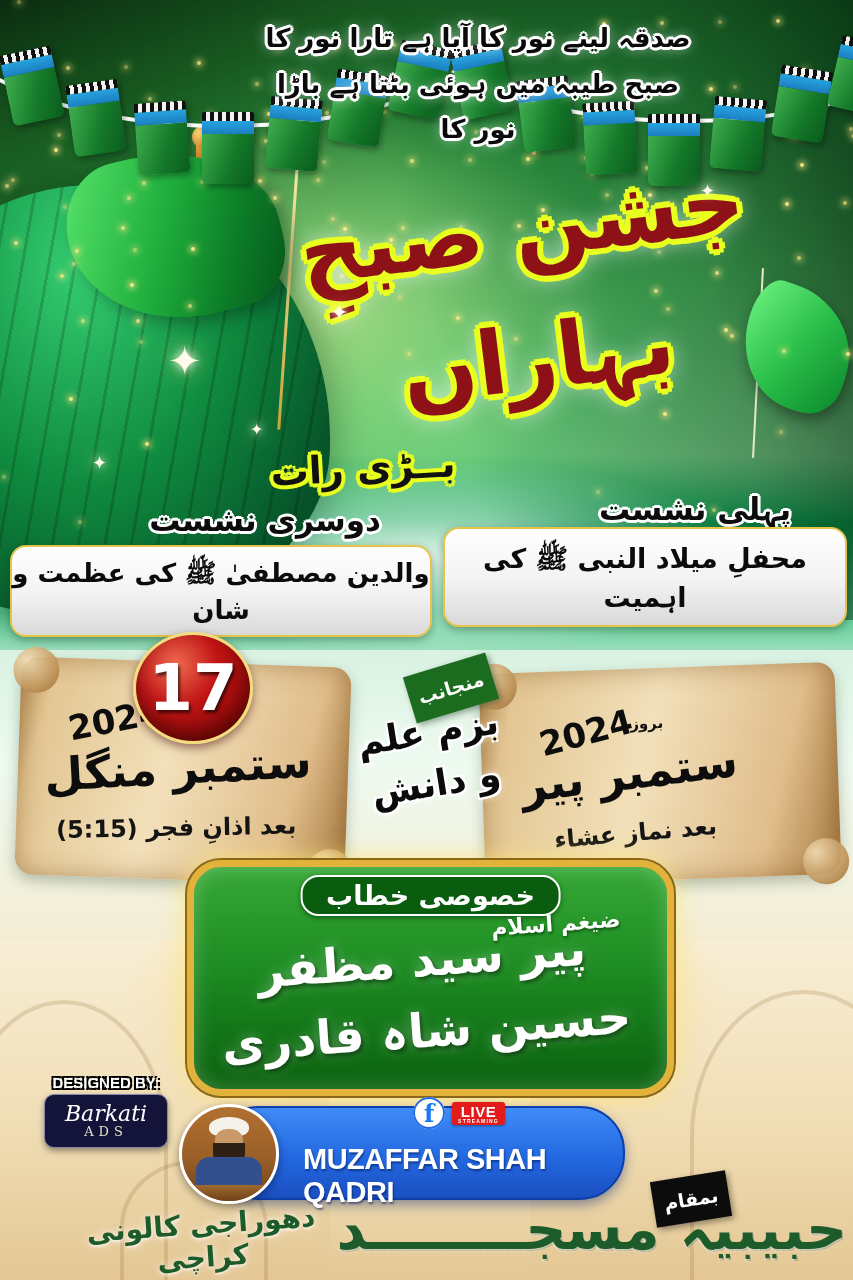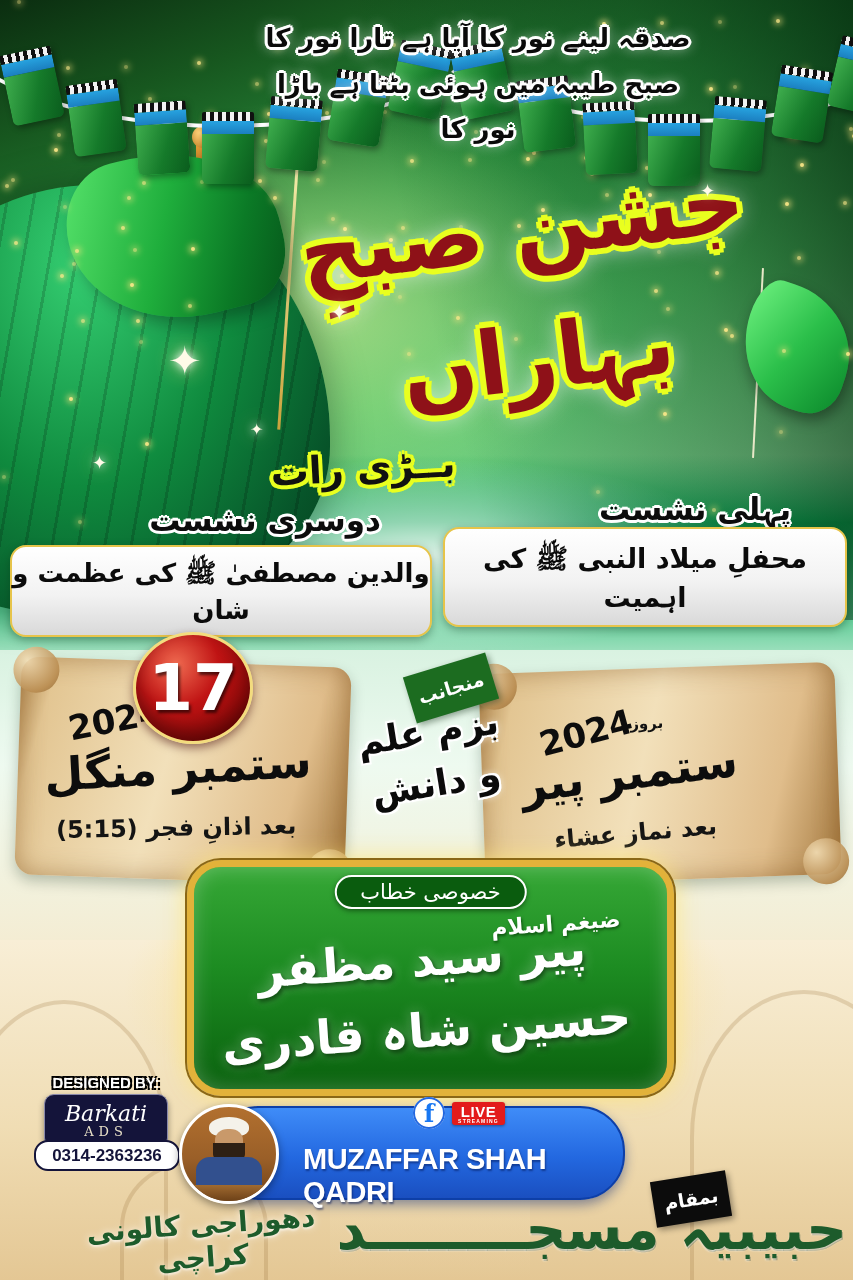--- a/index.html
+++ b/index.html
@@ -124,21 +124,21 @@
 
   
   .banner-glow{position:absolute;left:127px;top:830px;width:600px;height:300px;
     background:radial-gradient(ellipse 50% 50% at 50% 50%,rgba(255,225,110,.8),rgba(255,225,110,0) 75%);}
   .banner{position:absolute;left:187px;top:860px;width:473px;height:222px;border-radius:34px;
     border:7px solid #e2b23a;outline:2px solid #8a6716;
     background:linear-gradient(180deg,#36a836 0%,#1d8c22 45%,#0a610e 100%);
     box-shadow:0 0 26px rgba(255,230,120,.9),inset 0 0 20px rgba(255,255,255,.25);}
   .banner-tag{position:absolute;left:50%;top:8px;transform:translateX(-50%);
     background:#0a5c0e;border:2px solid #fff;border-radius:18px;padding:3px 24px;
-    color:#fff;font-weight:normal;font-size:21px;white-space:nowrap;box-shadow:0 2px 5px rgba(0,30,0,.5);}
+    color:#fff;font-weight:bold;font-size:27px;white-space:nowrap;box-shadow:0 2px 5px rgba(0,30,0,.5);}
   .banner-hon{position:absolute;right:46px;top:44px;color:#fff;font-weight:bold;font-size:22px;
     transform:rotate(-4deg);text-shadow:1px 2px 3px rgba(0,40,0,.6);}
   .banner-name{position:absolute;left:10px;top:58px;width:440px;text-align:center;
     color:#fff;font-weight:bold;font-size:47px;line-height:1.5;transform:rotate(-4deg);
     text-shadow:2px 3px 4px rgba(0,45,0,.65),0 0 14px rgba(255,255,255,.35);}
 
   
   .designed-by{position:absolute;left:36px;top:1074px;width:140px;text-align:center;
     color:#fff;font-weight:bold;font-size:15px;font-family:"Liberation Sans",sans-serif;
     text-shadow:-2px -2px 0 #000,2px -2px 0 #000,-2px 2px 0 #000,2px 2px 0 #000;}
@@ -378,21 +378,20 @@
     <div class="banner-tag ur">خصوصی خطاب</div>
     <div class="banner-hon ur">ضیغم اسلام</div>
     <div class="banner-name ur">پیر سید مظفر حسین شاہ قادری</div>
   </div>
 
   <div class="designed-by">DESIGNED BY:</div>
   <div class="brand-box">
     <div class="brand-name">Barkati</div>
     <div class="brand-sub">ADS</div>
   </div>
-  <div class="phone-pill">0314-2363236</div>
 
   <div class="live-bar">
     <div class="photo">
       <div class="ph-turban"></div>
       <div class="ph-face"></div>
       <div class="ph-beard"></div>
       <div class="ph-body"></div>
       <div class="ph-desk"></div>
     </div>
     <div class="live-content">

